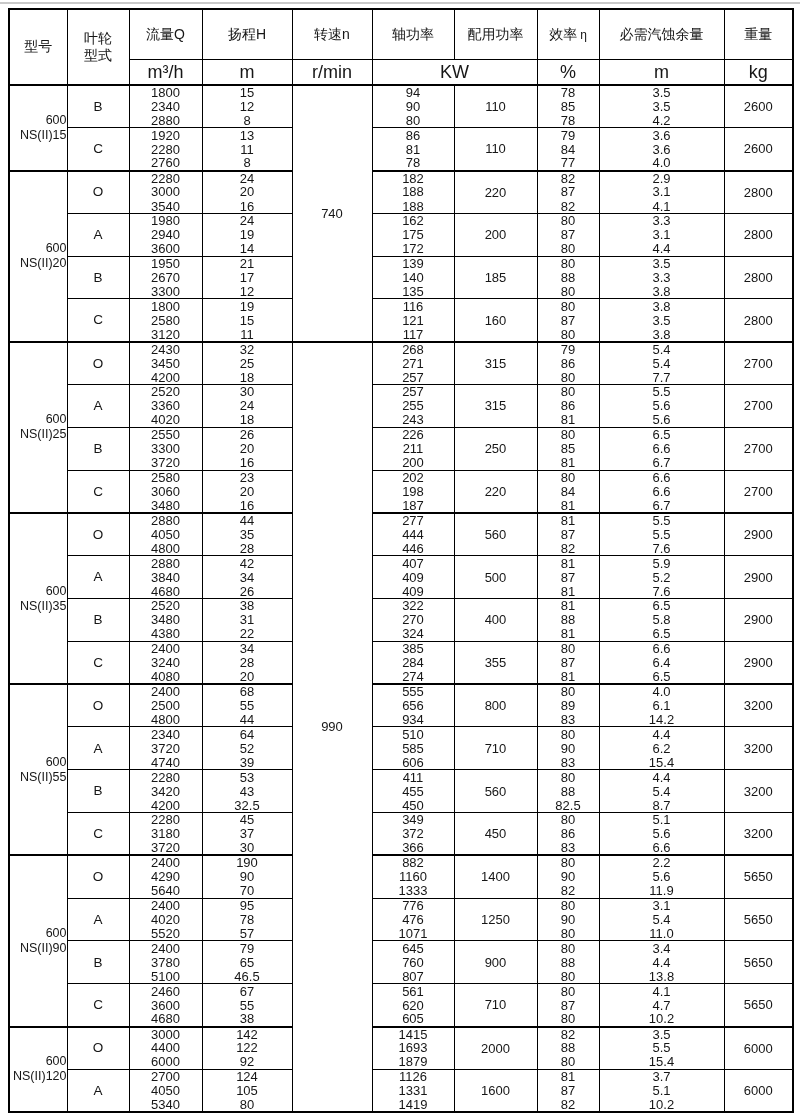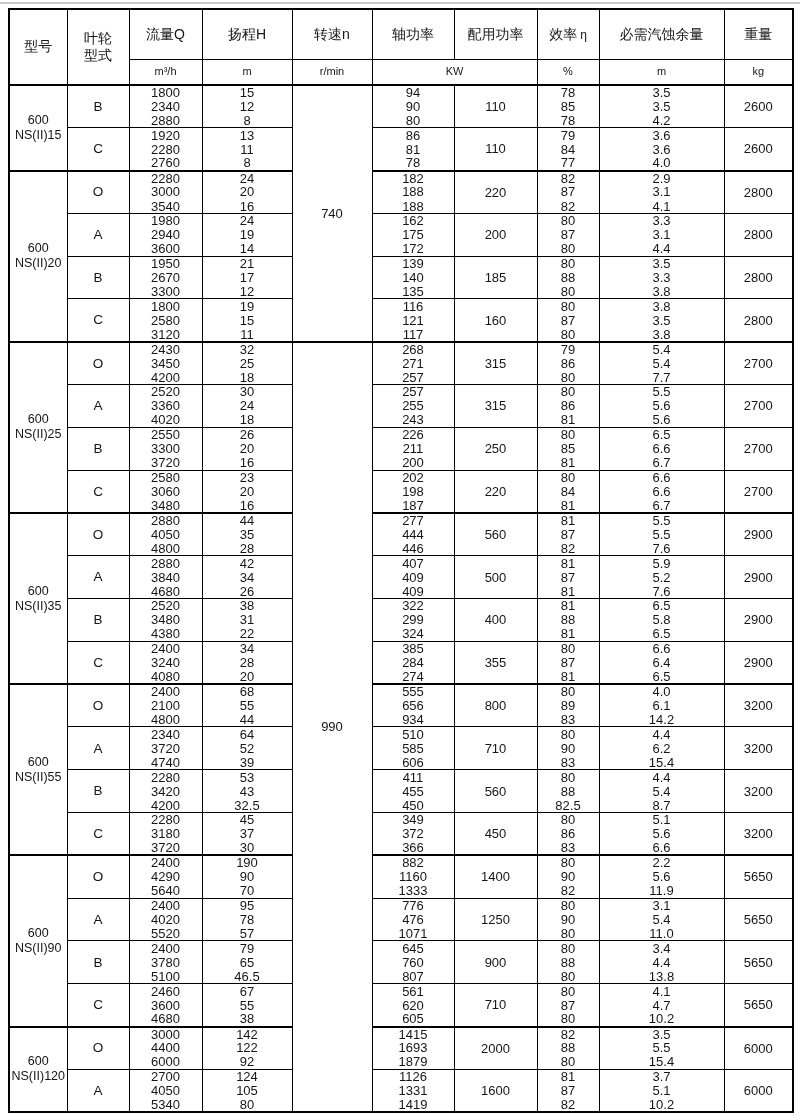--- a/index.html
+++ b/index.html
@@ -17,27 +17,27 @@
   th,td{
     border-left:1px solid #000;border-right:1px solid #000;
     padding:0;text-align:center;vertical-align:middle;
     font-weight:normal;color:#161616;
     overflow:hidden;white-space:nowrap;
   }
   thead tr.hdr-labels{height:50px;}
   thead tr.hdr-units{height:26px;}
   thead th{font-size:14px;line-height:1.25;}
   thead tr.hdr-labels th{border-bottom:1px solid #000;}
-  thead tr.hdr-units th{border-bottom:2px solid #000;font-size:11px;}
+  thead tr.hdr-units th{border-bottom:2px solid #000;font-size:18px;}
   .eta{font-size:12px;margin-left:3px;}
   tbody tr{height:14.28px;}
   tbody td{font-size:13px;line-height:1;}
   tbody tr.block-start td{border-top:1px solid #000;}
   tbody tr.section-start td{border-top:2px solid #000;}
-  td.model{font-size:12.5px;}
+  td.model{font-size:12.5px;text-align:right;}
   td.model div{line-height:15px;}
   td.impeller{font-size:13.5px;}
 </style>
 </head>
 <body>
 
 <div class="top-rule"></div>
 
 <table>
   <colgroup>
@@ -391,21 +391,21 @@
         <td>38</td>
         <td>322</td>
         <td rowspan="3">400</td>
         <td>81</td>
         <td>6.5</td>
         <td rowspan="3">2900</td>
       </tr>
       <tr>
         <td>3480</td>
         <td>31</td>
-        <td>299</td>
+        <td>270</td>
         <td>88</td>
         <td>5.8</td>
       </tr>
       <tr>
         <td>4380</td>
         <td>22</td>
         <td>324</td>
         <td>81</td>
         <td>6.5</td>
       </tr>
@@ -441,21 +441,21 @@
         <td rowspan="3" class="impeller">O</td>
         <td>2400</td>
         <td>68</td>
         <td>555</td>
         <td rowspan="3">800</td>
         <td>80</td>
         <td>4.0</td>
         <td rowspan="3">3200</td>
       </tr>
       <tr>
-        <td>2100</td>
+        <td>2500</td>
         <td>55</td>
         <td>656</td>
         <td>89</td>
         <td>6.1</td>
       </tr>
       <tr>
         <td>4800</td>
         <td>44</td>
         <td>934</td>
         <td>83</td>

